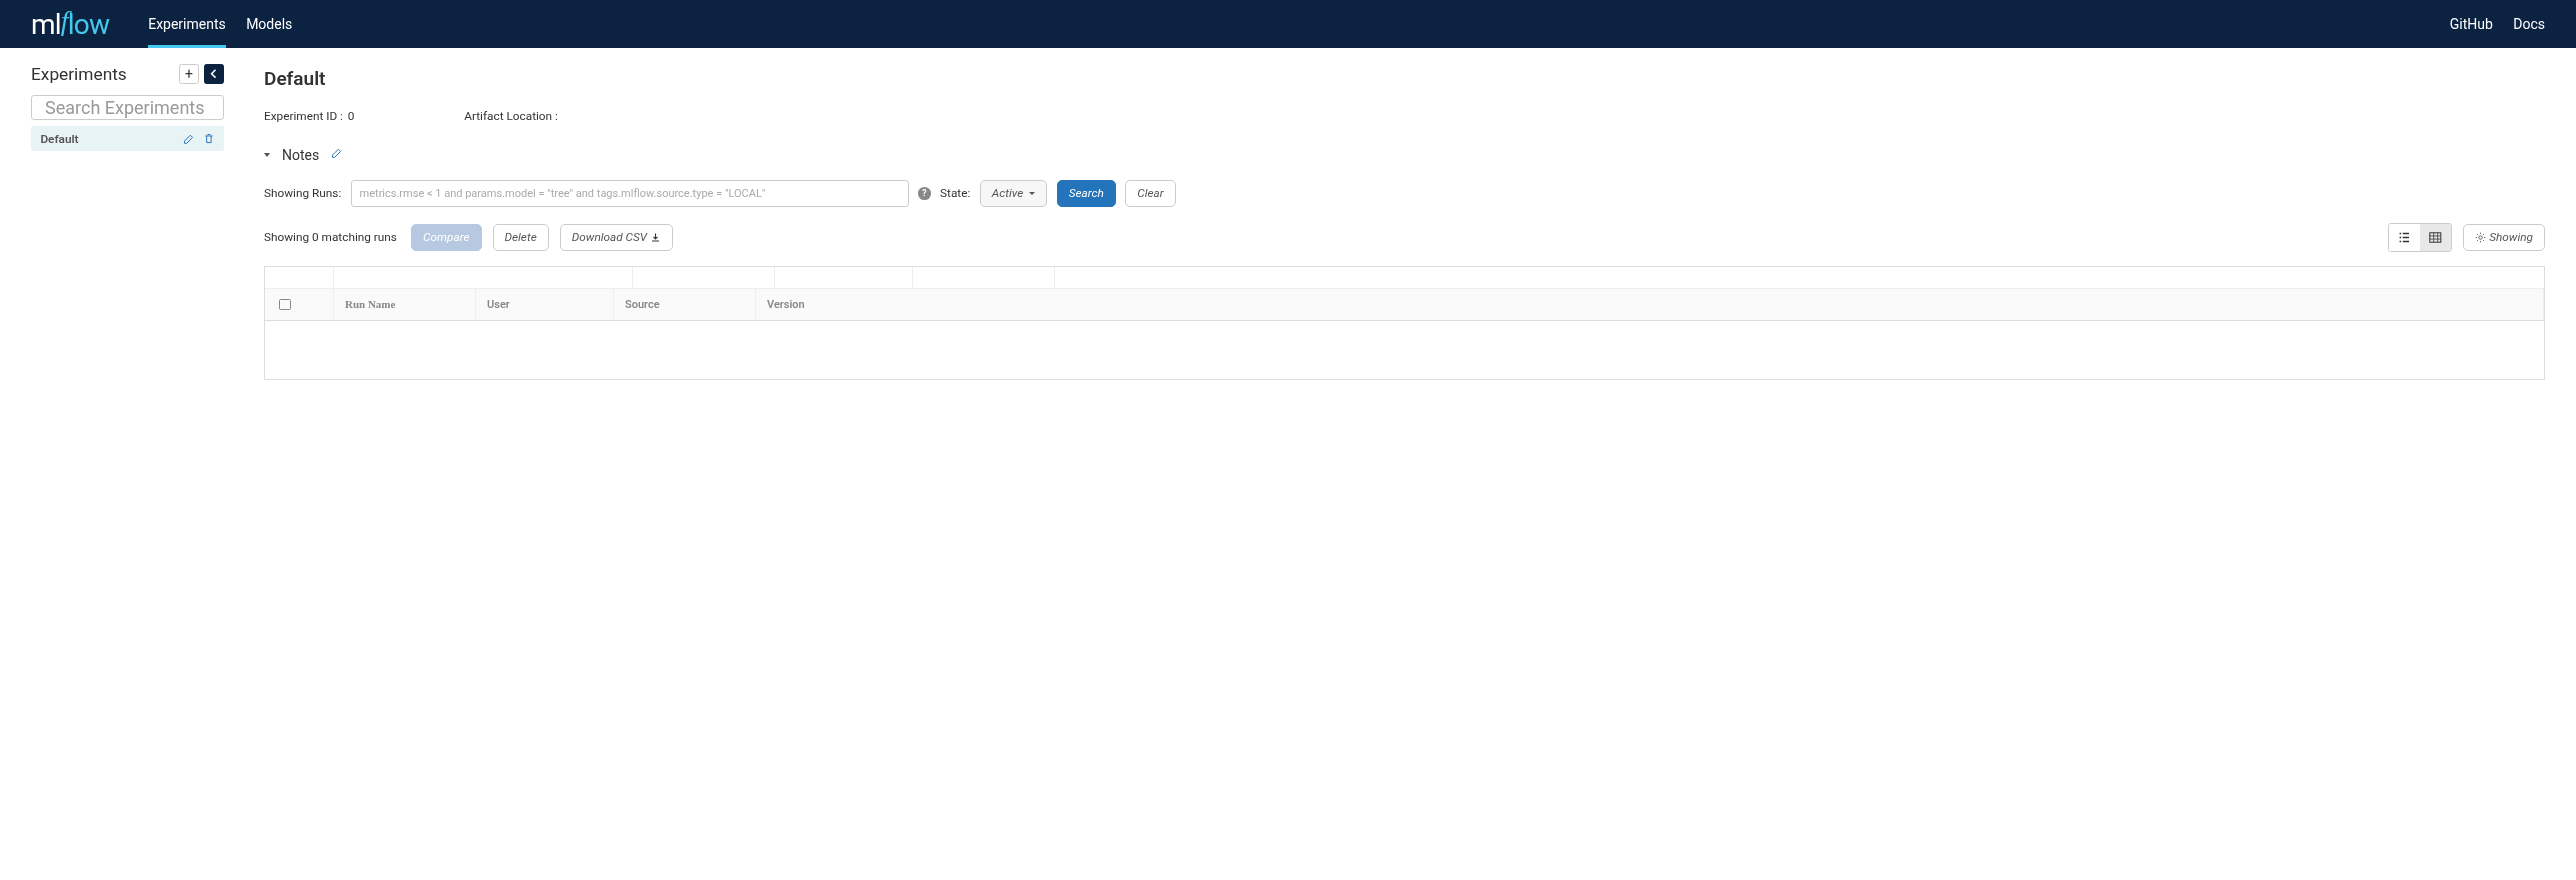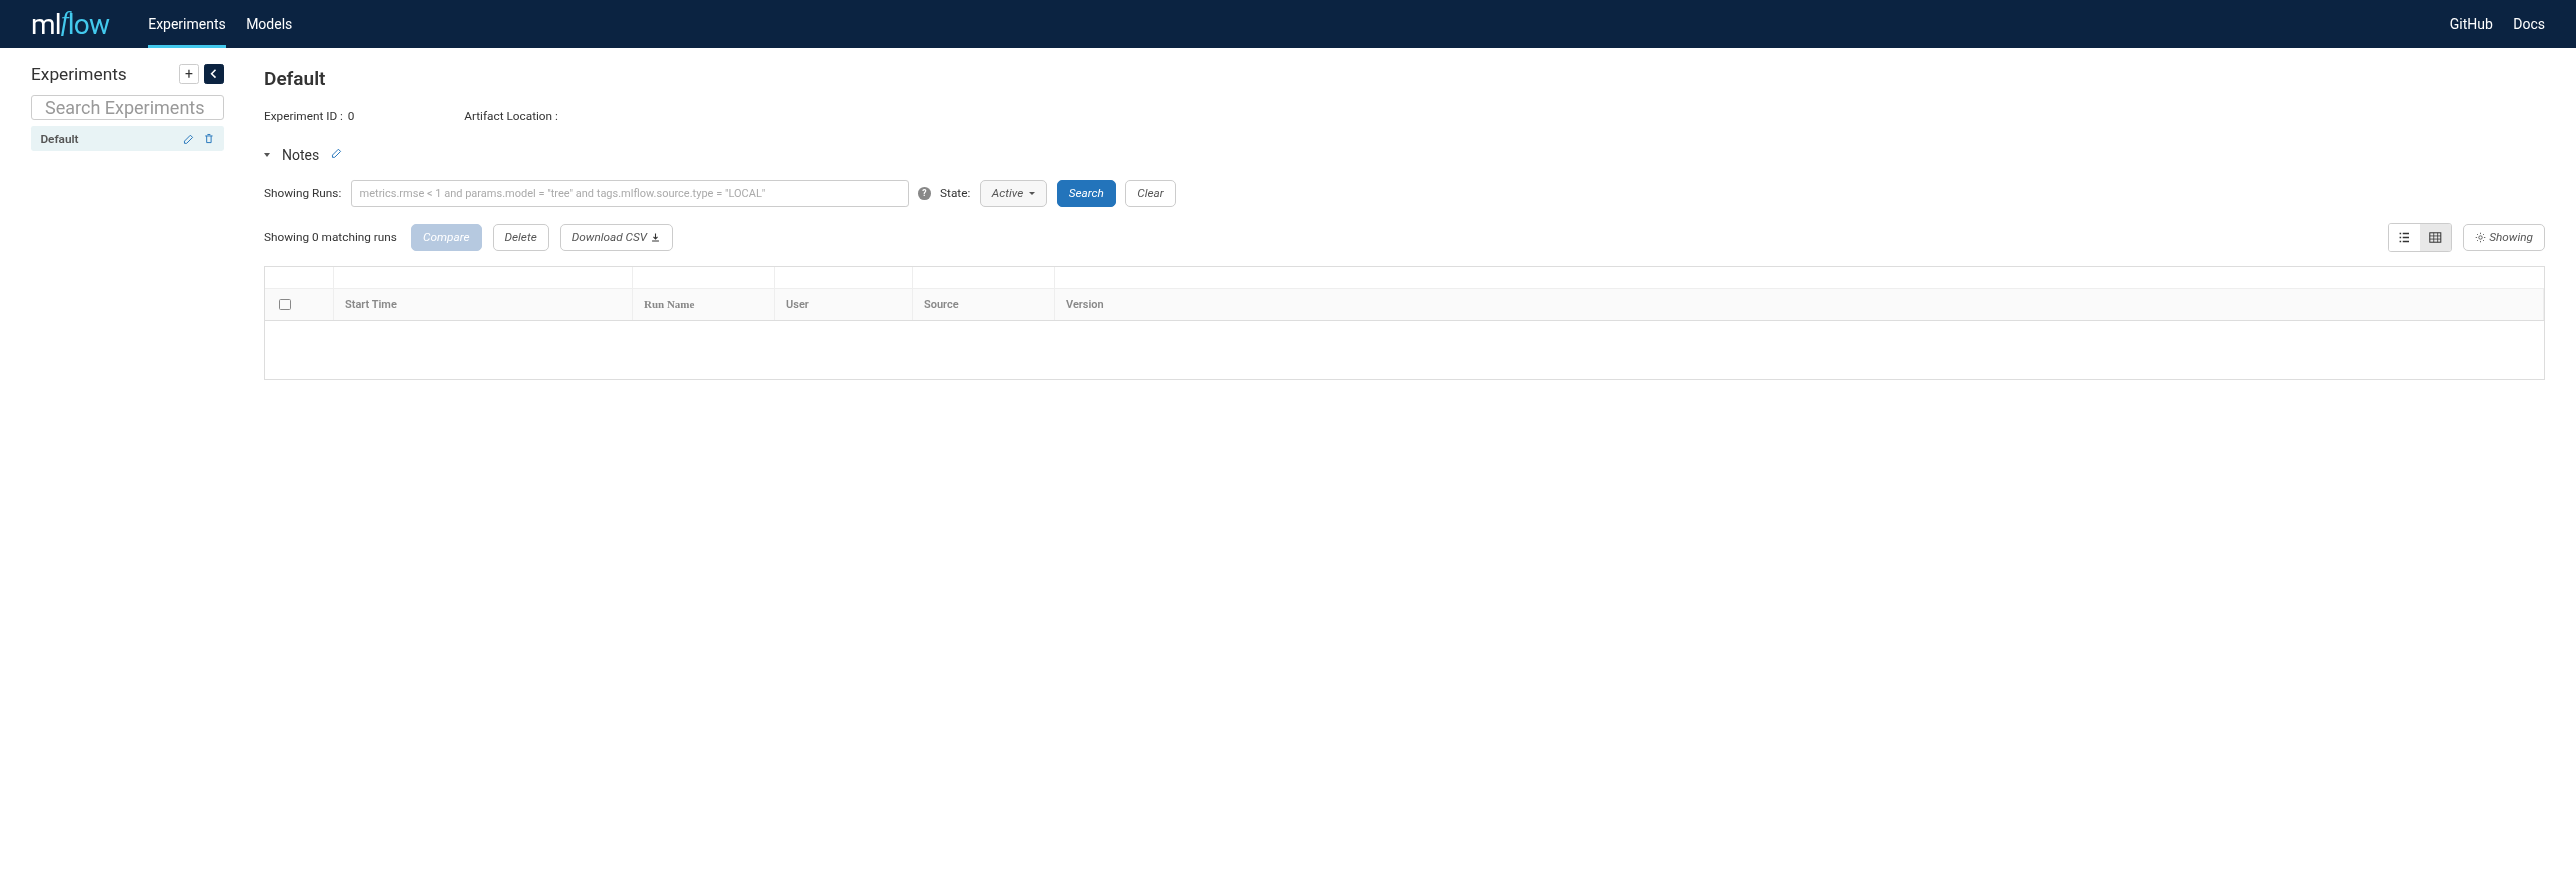--- a/index.html
+++ b/index.html
@@ -197,21 +197,20 @@
         <div class="sep" style="width:299px"></div>
         <div class="sep" style="width:142px"></div>
         <div class="sep" style="width:138px"></div>
         <div class="sep" style="width:142px"></div>
         <div style="flex:1"></div>
       </div>
       <div class="table-head">
         <div class="th col-check">
           <div class="checkbox"></div>
         </div>
-        <div class="th col-start">Start Time</div>
         <div class="th col-run">Run Name</div>
         <div class="th col-user">User</div>
         <div class="th col-source">Source</div>
         <div class="th col-version">Version</div>
       </div>
       <div class="table-body"></div>
     </div>
   </div>
 </div>
 

